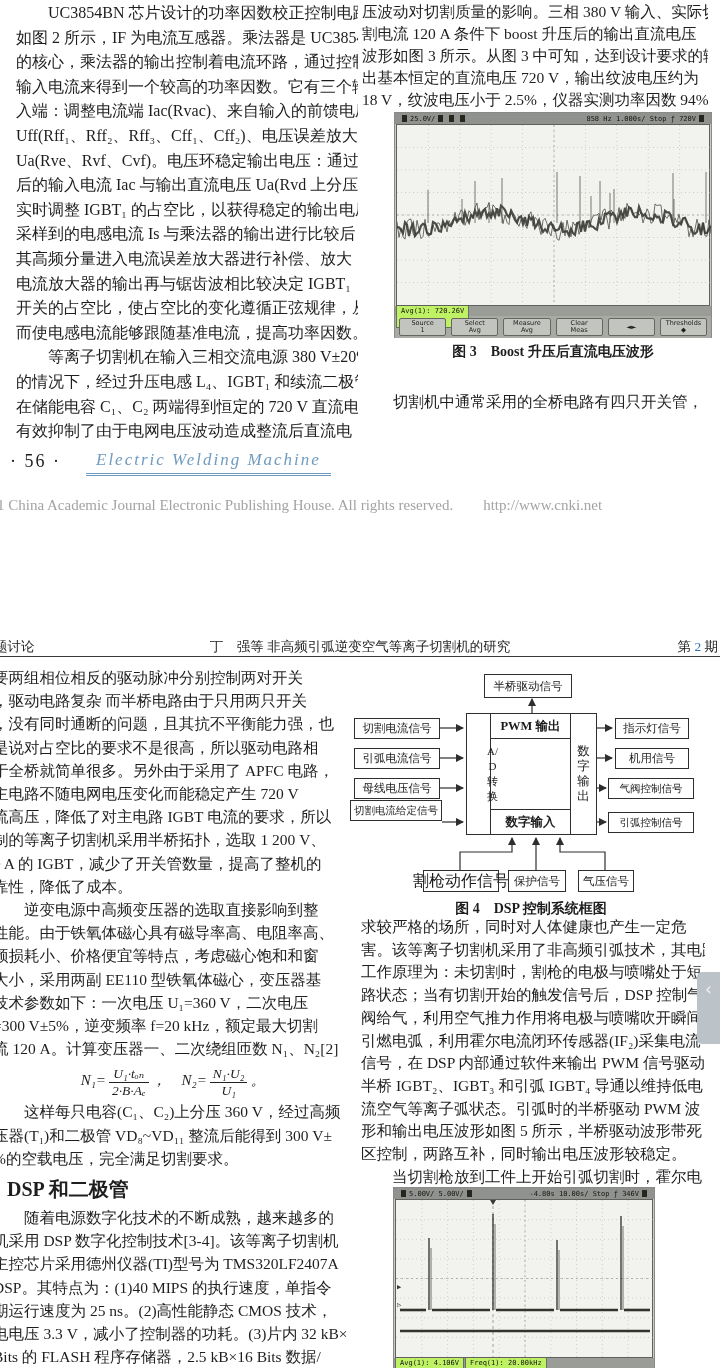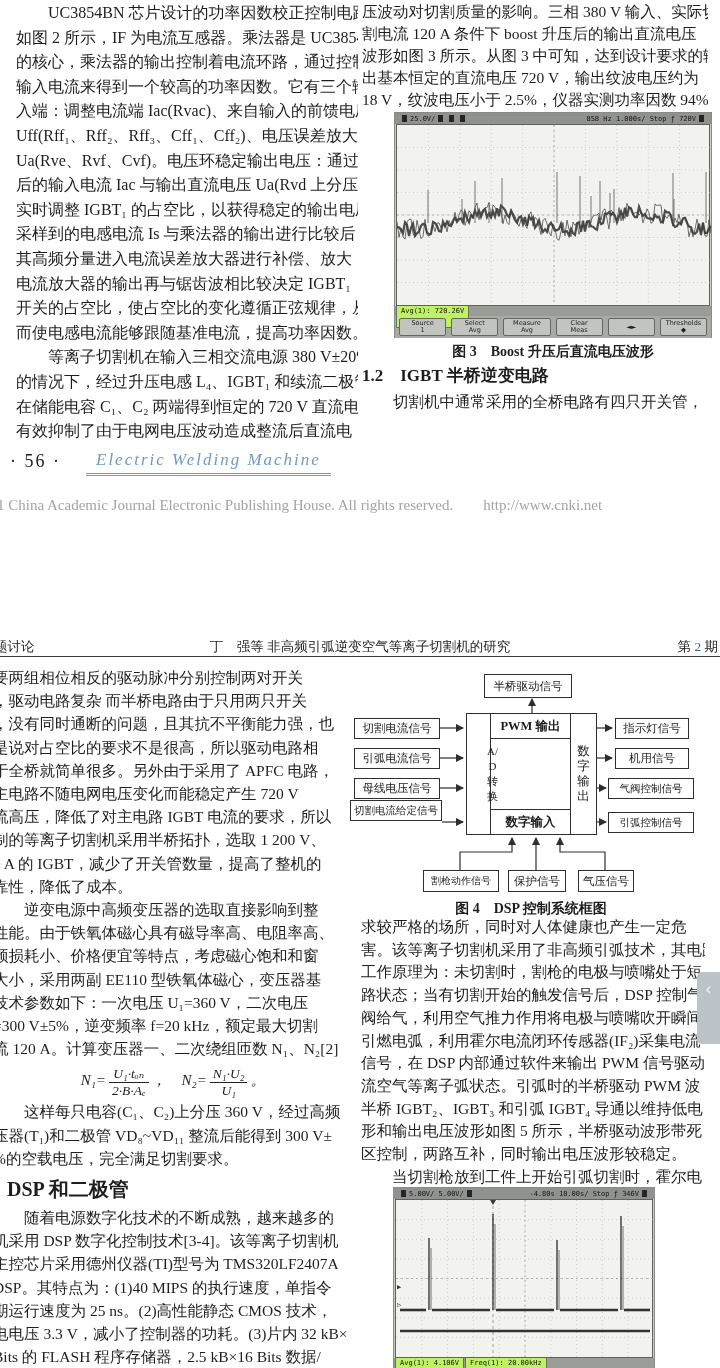--- a/index.html
+++ b/index.html
@@ -169,21 +169,20 @@
         <span>◄►</span>
       </div>
         <div class="sbtn">
         <span>Thresholds</span>
         <span>◆</span>
       </div>
       </div>
   </div>
   <div class="caption" style="left:394px;top:343px;width:318px;">图 3　Boost 升压后直流电压波形</div>
 
-  <div class="h12">1.2　IGBT 半桥逆变电路</div>
   <div class="h12line tl">　　切割机中通常采用的全桥电路有四只开关管，</div>
 
   <div class="pagenum">· 56 ·</div>
   <div class="journal-script">Electric Welding Machine</div>
   <div class="copyright">1 China Academic Journal Electronic Publishing House. All rights reserved.　　http://www.cnki.net</div>
 
   <div class="p2head">
     <span class="hl">题讨论</span>
     <span class="hc">丁　强等  非高频引弧逆变空气等离子切割机的研究</span>
     <span class="hr"><span>第 </span><span class="issue-num">2</span><span> 期</span></span>
@@ -267,37 +266,37 @@
     <div class="dbox" style="left:4px;top:58px;width:86px;height:21px;">切割电流信号</div>
     <div class="dbox" style="left:4px;top:88px;width:86px;height:21px;">引弧电流信号</div>
     <div class="dbox" style="left:4px;top:118px;width:86px;height:21px;">母线电压信号</div>
     <div class="dbox" style="left:0px;top:140px;width:92px;height:21px;font-size:10.5px;">切割电流给定信号</div>
 
     <div class="dbox" style="left:265px;top:58px;width:74px;height:21px;">指示灯信号</div>
     <div class="dbox" style="left:265px;top:88px;width:74px;height:21px;">机用信号</div>
     <div class="dbox" style="left:258px;top:118px;width:86px;height:21px;font-size:10.5px;">气阀控制信号</div>
     <div class="dbox" style="left:258px;top:152px;width:86px;height:21px;font-size:10.5px;">引弧控制信号</div>
 
-    <div class="dbox" style="left:73px;top:210px;width:76px;height:22px;font-size:10px;">割枪动作信号</div>
+    <div class="dbox" style="left:73px;top:210px;width:76px;height:22px;font-size:16px;">割枪动作信号</div>
     <div class="dbox" style="left:158px;top:210px;width:58px;height:22px;">保护信号</div>
     <div class="dbox" style="left:228px;top:210px;width:56px;height:22px;">气压信号</div>
 
     <div class="caption" style="left:0;top:240px;width:362px;position:absolute;">图 4　DSP 控制系统框图</div>
   </div>
 
   <div class="col p2r">
       <div class="tl">求较严格的场所，同时对人体健康也产生一定危</div>
       <div class="tl">害。该等离子切割机采用了非高频引弧技术，其电路</div>
       <div class="tl">工作原理为：未切割时，割枪的电极与喷嘴处于短</div>
       <div class="tl">路状态；当有切割开始的触发信号后，DSP 控制气</div>
       <div class="tl">阀给气，利用空气推力作用将电极与喷嘴吹开瞬间</div>
       <div class="tl">引燃电弧，利用霍尔电流闭环传感器(IF₂)采集电流</div>
       <div class="tl">信号，在 DSP 内部通过软件来输出 PWM 信号驱动</div>
+      <div class="tl">半桥 IGBT₂、IGBT₃ 和引弧 IGBT₄ 导通以维持低电</div>
       <div class="tl">流空气等离子弧状态。引弧时的半桥驱动 PWM 波</div>
-      <div class="tl">半桥 IGBT₂、IGBT₃ 和引弧 IGBT₄ 导通以维持低电</div>
       <div class="tl">形和输出电压波形如图 5 所示，半桥驱动波形带死</div>
       <div class="tl">区控制，两路互补，同时输出电压波形较稳定。</div>
       <div class="tl">　　当切割枪放到工件上开始引弧切割时，霍尔电</div>
     </div>
 
   <div class="scope" style="left:393px;top:1187px;width:262px;height:181px;">
     <div class="sc-top">
       <span><span class="blk"></span><span>5.00V/  5.00V/</span><span class="blk"></span></span>
       <span><span>-4.80s  10.00s/  Stop  ƒ  346V</span><span class="blk"></span></span>
     </div>

